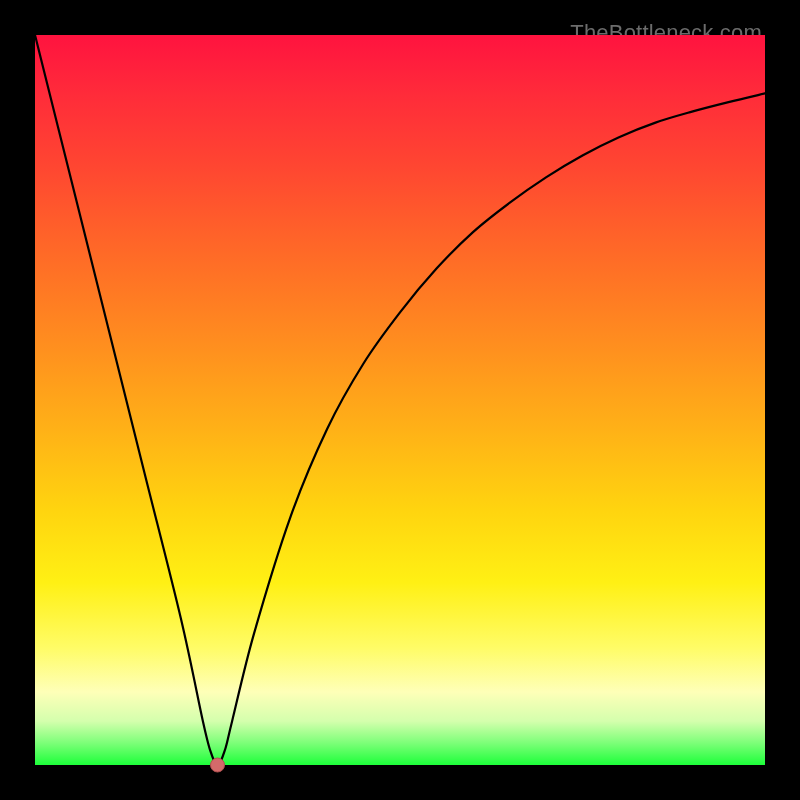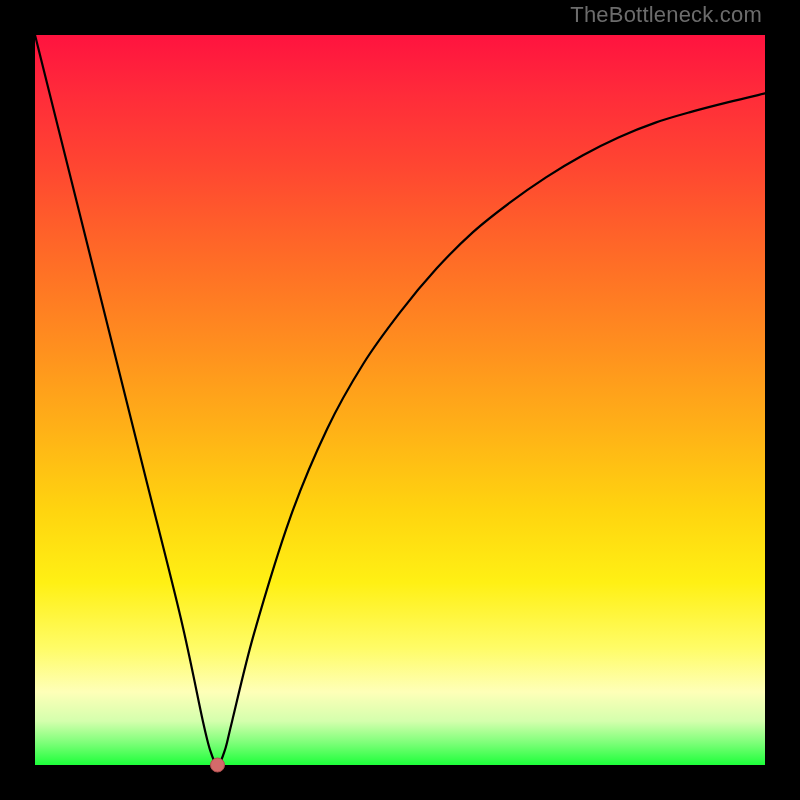--- a/index.html
+++ b/index.html
@@ -36,21 +36,21 @@
       #fff014 75%,
       #fffc67 84%,
       #feffb8 90%,
       #d4ffad 94%,
       #7cff78 97%,
       #1dff3a 100%
     );
   }
   .watermark {
     position: absolute;
-    top: 2px;
+    top: 20px;
     right: 38px;
     color: #6c6c6c;
     font-size: 22px;
     font-weight: 500;
     letter-spacing: 0.2px;
     user-select: none;
   }
   svg.curve {
     position: absolute;
     left: 0;

